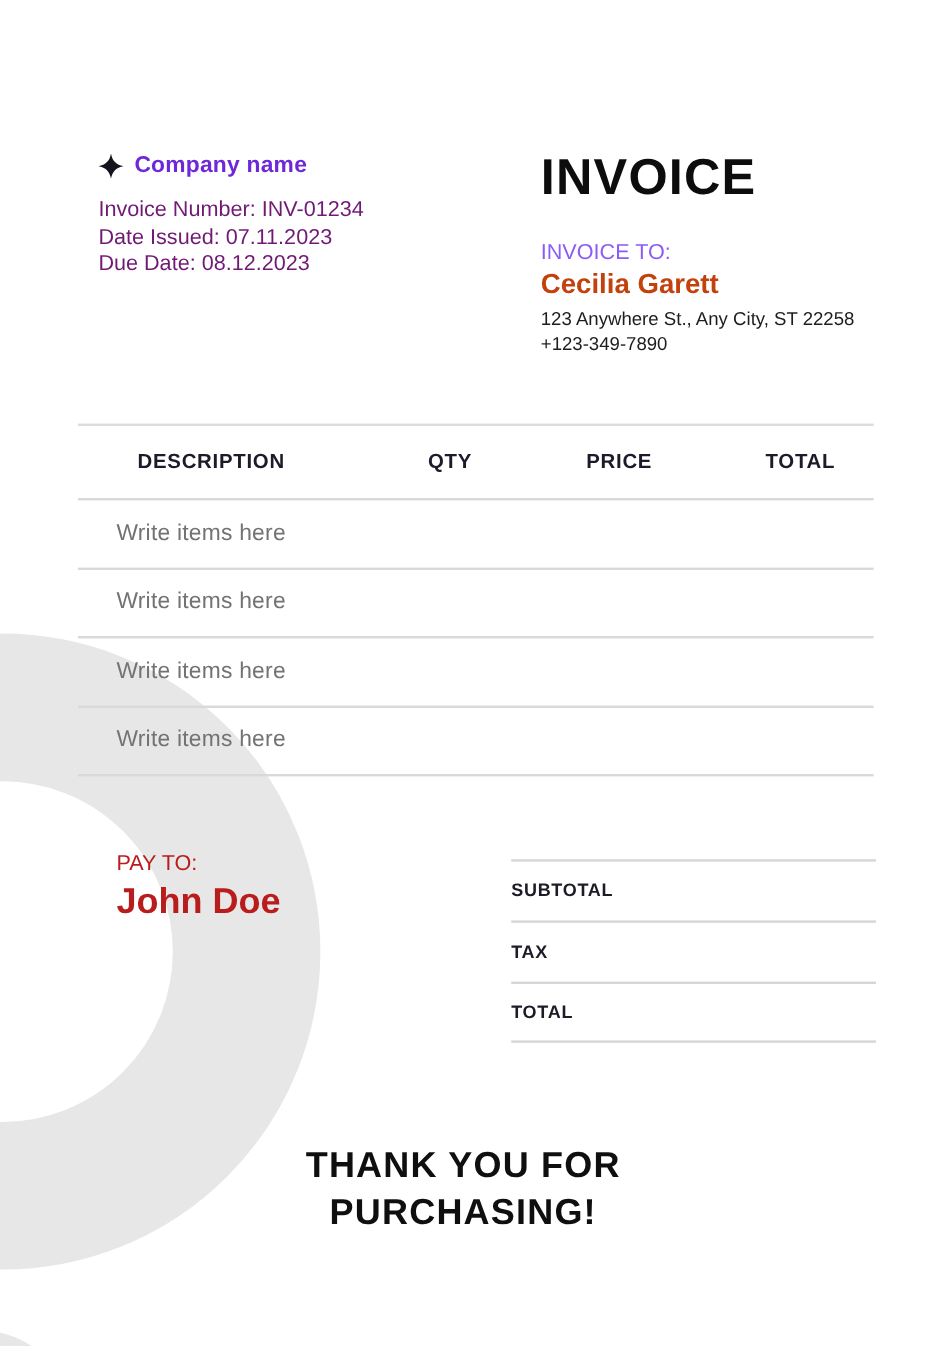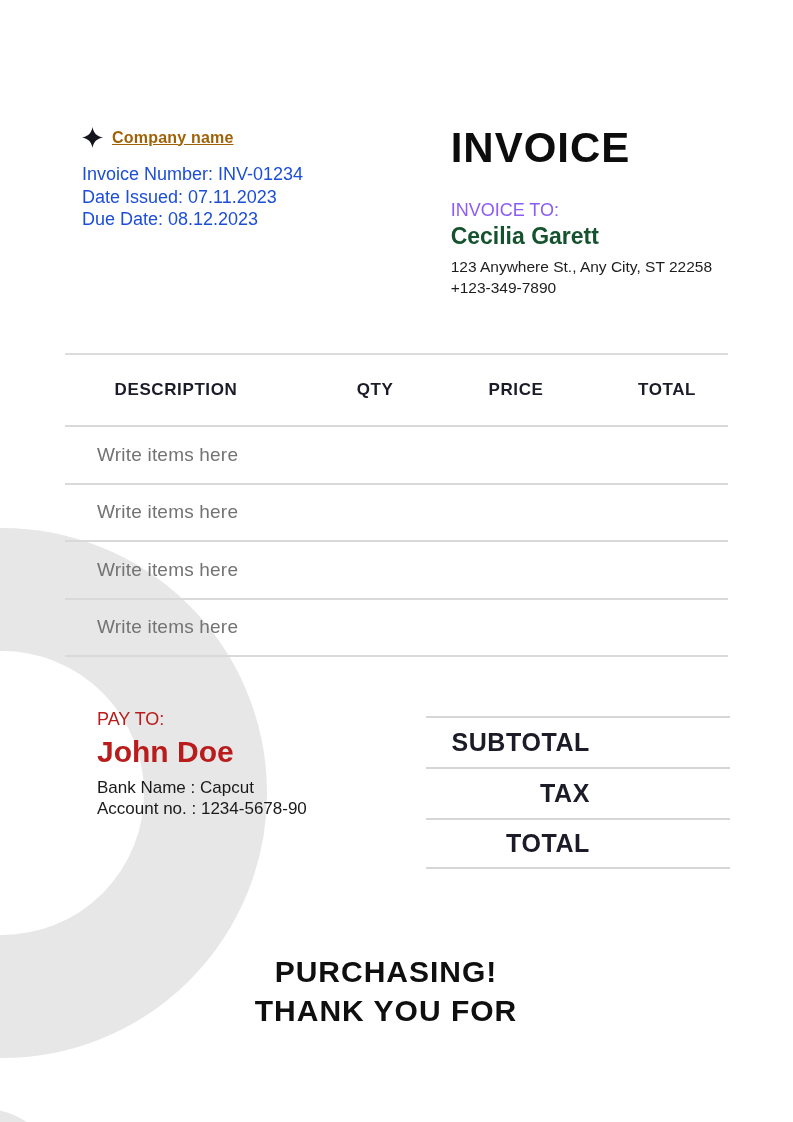--- a/index.html
+++ b/index.html
@@ -15,35 +15,35 @@
     border:123px solid #e7e7e7; border-radius:50%; background:transparent;
   }
   .corner-arc {
     position:absolute; left:-105px; top:1108px; width:170px; height:170px;
     border-radius:50%; background:#e7e7e7;
   }
 
   
   .brand { position:absolute; left:82px; top:127px; display:flex; align-items:center; gap:9px; }
   .brand .icon { width:21px; height:21px; display:block; }
-  .brand .name { font-size:16px; font-weight:bold; letter-spacing:0.2px; color:#a16207;text-decoration:underline; }
+  .brand .name { font-size:19px; font-weight:bold; letter-spacing:0.2px; color:#6d28d9; }
 
-  .meta { position:absolute; left:82px; top:163px; font-size:18px; line-height:22.5px; color:#1d4ed8; }
+  .meta { position:absolute; left:82px; top:163px; font-size:18px; line-height:22.5px; color:#701a75; }
 
   .right-head { position:absolute; right:81px; top:126px; }
   .invoice-title { font-size:42px; font-weight:bold; letter-spacing:1px; color:#0d0d0d; line-height:44px; }
   .invoice-to { margin-top:29px; }
   .invoice-to .label { font-size:18px; color:#8b5cf6; line-height:22px; }
-  .invoice-to .cust-name { font-size:23px; font-weight:bold; color:#14532d; line-height:30px; }
+  .invoice-to .cust-name { font-size:23px; font-weight:bold; color:#c2410c; line-height:30px; }
   .invoice-to .addr { font-size:15.5px; color:#1d1d1d; line-height:21px; margin-top:5px; }
 
   
   .items { position:absolute; left:65px; top:353px; width:663px; }
   .thead {
-    position:relative; height:74px;
+    position:relative; height:64px;
     border-top:2px solid #dcdcdc; border-bottom:2px solid #d9d9d9;
   }
   .thead .col {
     position:absolute; top:50%; transform:translate(-50%,-50%);
     font-size:17px; font-weight:bold; letter-spacing:0.6px; color:#1b1b2a; white-space:nowrap;
   }
   .col.c1 { left:111px; } .col.c2 { left:310px; } .col.c3 { left:451px; } .col.c4 { left:602px; }
   .trow {
     position:relative; height:57.5px; border-bottom:2px solid #d9d9d9;
     display:flex; align-items:center;
@@ -64,21 +64,21 @@
   .payto .bank { font-size:17px; color:#1a1a1a; line-height:21px; margin-top:7px; }
 
   
   .totals { position:absolute; left:426px; top:716px; width:304px; }
   .totals .row {
     height:51px; border-top:2px solid #d6d6d6;
     position:relative; display:flex; align-items:center;
   }
   .totals .row:last-child { border-bottom:2px solid #d6d6d6; }
   .totals .t-label {
-    width:164px; text-align:right; font-size:25px; font-weight:bold;
+    width:164px; text-align:left; font-size:15px; font-weight:bold;
     letter-spacing:0.6px; color:#1c1c28;
   }
   .totals .t-value { position:absolute; right:10px; font-size:17px; color:#1c1c28; }
 
   
   .thanks {
     position:absolute; left:0; top:952px; width:772px; text-align:center;
     font-size:30px; font-weight:bold; letter-spacing:1px; line-height:39px; color:#0f0f0f;
   }
 </style>
@@ -145,39 +145,35 @@
       <span class="desc">Write items here</span>
       <span class="cell c2"></span>
       <span class="cell c3"></span>
       <span class="cell c4"></span>
     </div>
   </div>
 
   <div class="payto">
     <div class="label">PAY TO:</div>
     <div class="payee">John Doe</div>
-    <div class="bank">
-      <div>Bank Name : Capcut</div>
-      <div>Account no. : 1234-5678-90</div>
-    </div>
   </div>
 
   <div class="totals">
     <div class="row">
       <span class="t-label">SUBTOTAL</span>
       <span class="t-value"></span>
     </div>
     <div class="row">
       <span class="t-label">TAX</span>
       <span class="t-value"></span>
     </div>
     <div class="row">
       <span class="t-label">TOTAL</span>
       <span class="t-value"></span>
     </div>
   </div>
 
   <div class="thanks">
+    <div>THANK YOU FOR</div>
     <div>PURCHASING!</div>
-    <div>THANK YOU FOR</div>
   </div>
 
 </div>
 
 </body></html>

